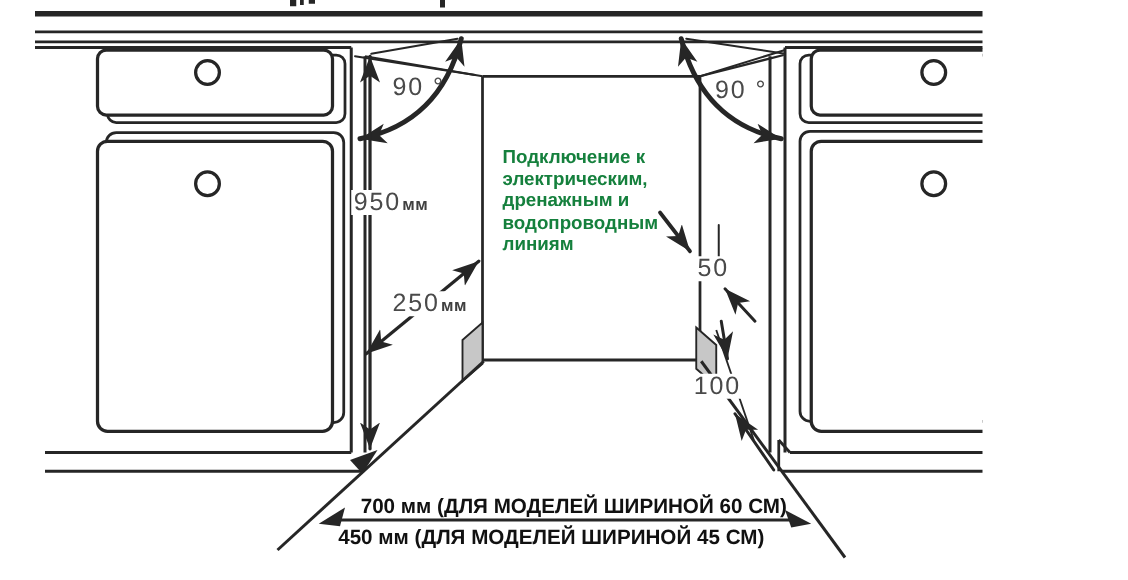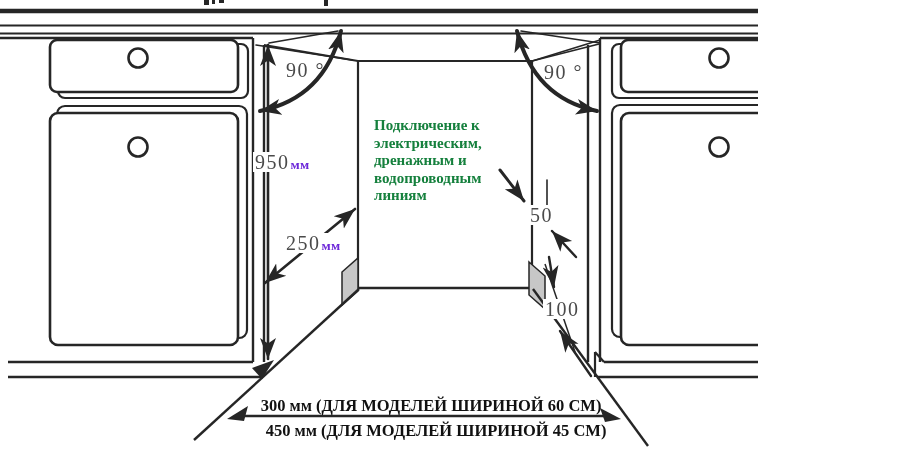--- a/index.html
+++ b/index.html
@@ -1,27 +1,28 @@
 <!DOCTYPE html>
 <html><head>
 <meta charset="utf-8">
 <style>
   html,body{margin:0;padding:0;background:#ffffff;}
   .stage{
     position:relative;width:758px;height:464px;background:#ffffff;overflow:hidden;
-    font-family:Liberation Serif, serif;
+    font-family:Liberation Sans, sans-serif;
+    margin-left:28px;
   }
   .stage svg{position:absolute;left:0;top:0;}
   .lbl{position:absolute;white-space:nowrap;line-height:1;}
   .dim{
     font-size:20px;color:#4a4a4a;letter-spacing:1.5px;
     background:#ffffff;padding:0 2px;
   }
   .dim .unit{
-    font-size:13.5px;font-weight:bold;color:#6d28d9;letter-spacing:0.3px;margin-left:1px;
+    font-size:13.5px;font-weight:bold;color:#404040;letter-spacing:0.3px;margin-left:1px;
   }
   .note{font-weight:bold;color:#15803d;white-space:pre-line;position:absolute;}
   .note-conn{font-size:15px;line-height:17.5px;}
   .note-floor{font-size:15.5px;line-height:18.5px;}
   .wdim{
     position:absolute;font-weight:bold;color:#111111;font-size:16.5px;
     text-align:center;width:376px;white-space:nowrap;
   }
 </style>
 </head>
@@ -130,26 +131,26 @@
   <div class="lbl dim" style="left:253px;top:152px;">
     <span>950</span><span class="unit">мм</span>
   </div>
 
   <div class="lbl dim" style="left:284px;top:233px;">
     <span>250</span><span class="unit">мм</span>
   </div>
 
   <div class="lbl dim" style="left:528px;top:205px;">50</div>
 
-  <div class="lbl dim" style="left:543px;top:299px;">100</div>
+  <div class="lbl dim" style="left:525px;top:299px;">100</div>
 
   <div class="note note-conn" style="left:374px;top:117px;">Подключение к
 электрическим,
 дренажным и
 водопроводным
 линиям</div>
 
 
-  <div class="wdim" style="left:243px;top:396px;">300 мм (ДЛЯ МОДЕЛЕЙ ШИРИНОЙ 60 СМ)</div>
+  <div class="wdim" style="left:243px;top:396px;">700 мм (ДЛЯ МОДЕЛЕЙ ШИРИНОЙ 60 СМ)</div>
 
-  <div class="wdim" style="left:248px;top:421px;">450 мм (ДЛЯ МОДЕЛЕЙ ШИРИНОЙ 45 СМ)</div>
+  <div class="wdim" style="left:225px;top:421px;">450 мм (ДЛЯ МОДЕЛЕЙ ШИРИНОЙ 45 СМ)</div>
 
 </div>
 
 </body></html>

